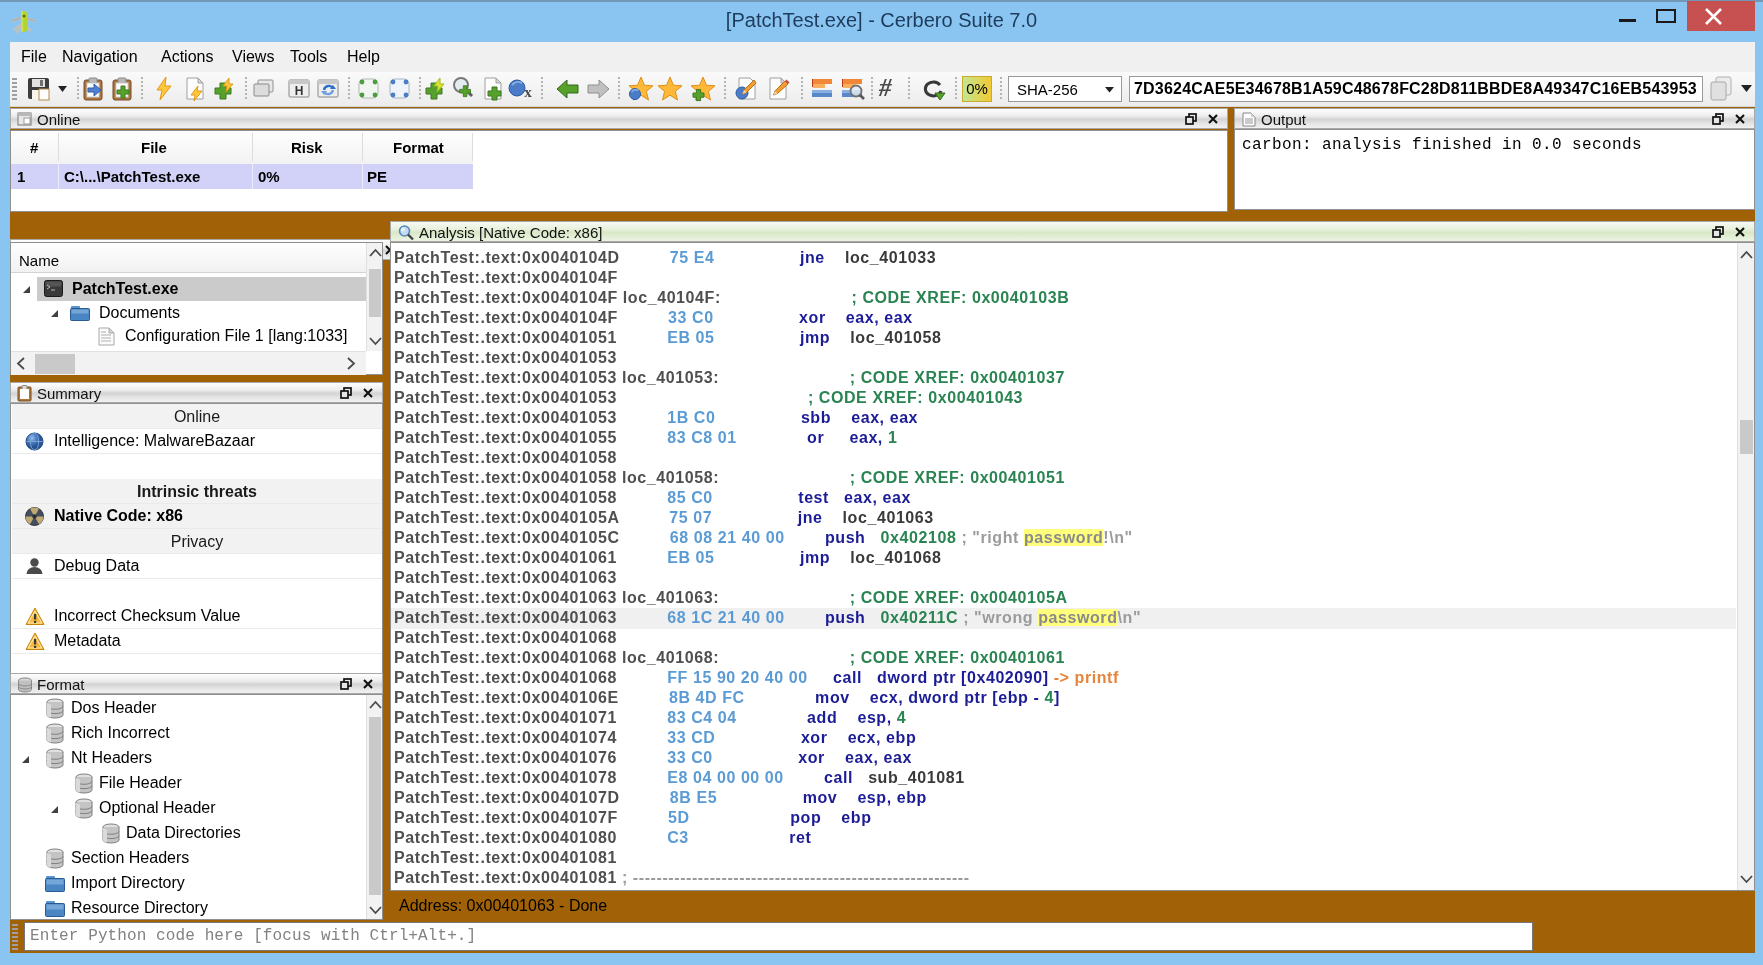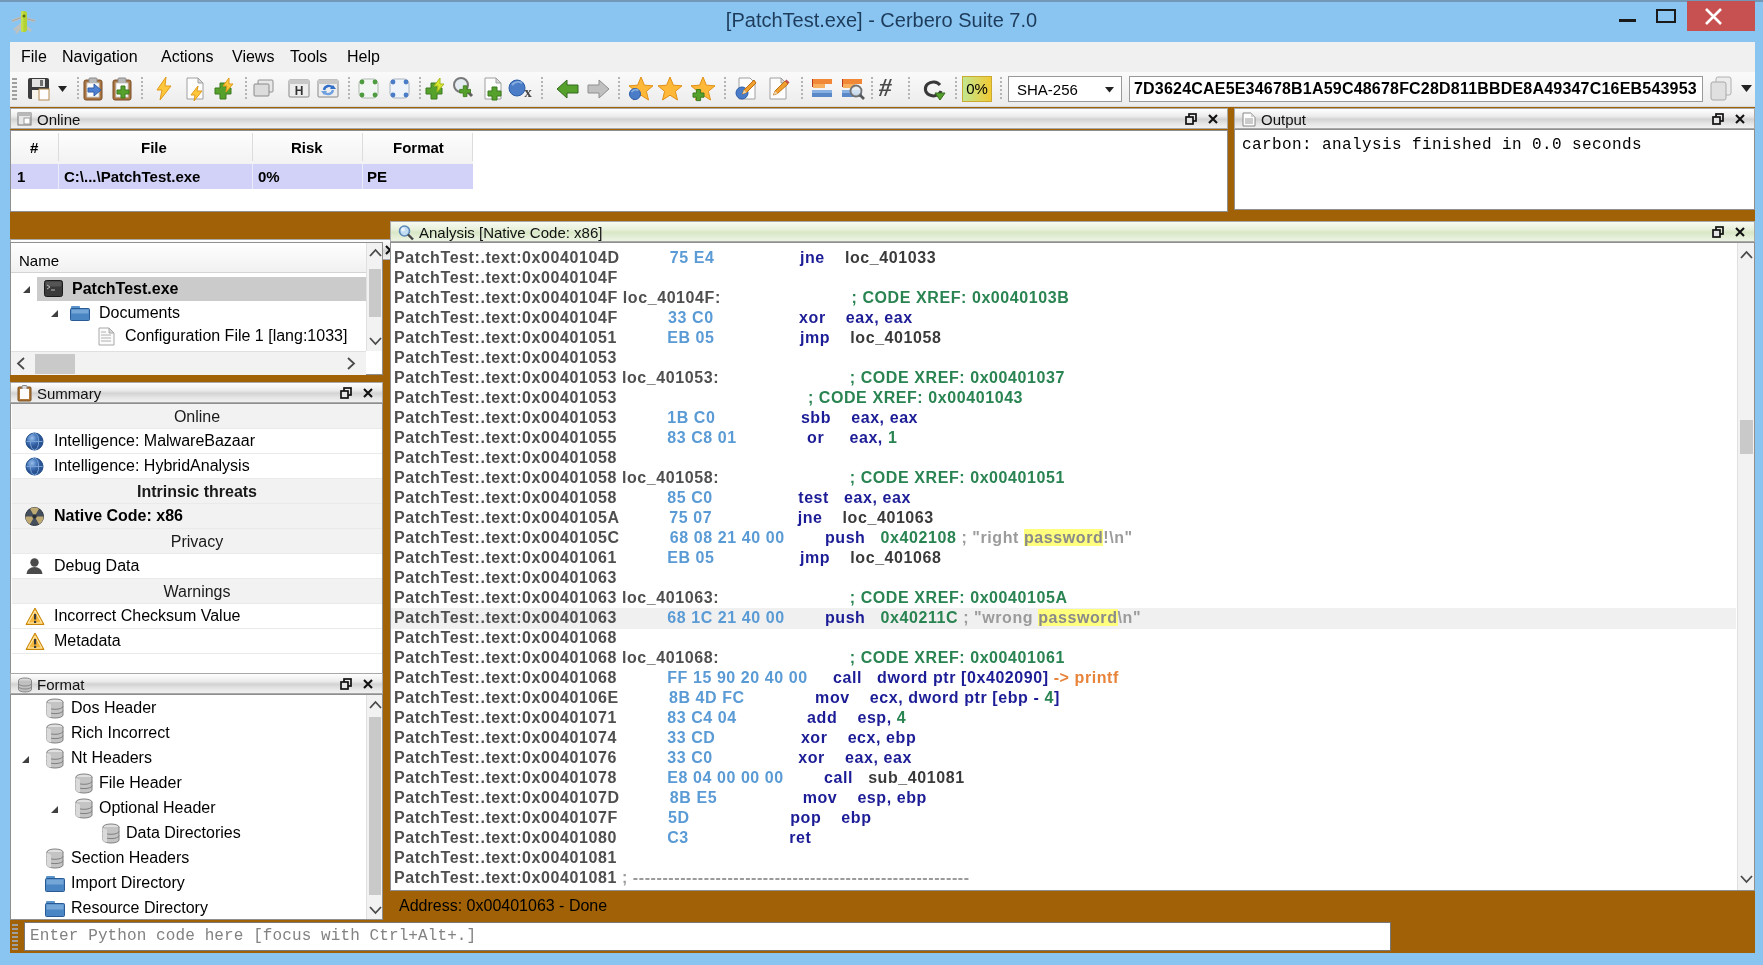--- a/index.html
+++ b/index.html
@@ -397,56 +397,39 @@
               <stop offset="1" stop-color="#2a5494"></stop>
             </radialGradient>
           </defs>
           <circle cx="9.5" cy="9.5" r="8.5" fill="url(#gg)"></circle>
           <circle cx="9.5" cy="9.5" r="8.5" fill="none" stroke="#1d4a88"></circle>
           <ellipse cx="9.5" cy="9.5" rx="4.2" ry="8.5" fill="none" stroke="#7aa2d4"></ellipse>
           <line x1="1.5" y1="9.5" x2="17.5" y2="9.5" stroke="#7aa2d4"></line>
         </svg>
         <span class="stx">Intelligence: MalwareBazaar</span>
       </div>
-  <div class="srow" style="top:50px">
-        <svg class="sic" width="19" height="19">
-          <defs>
-            <radialGradient id="gg" cx="0.35" cy="0.3">
-              <stop offset="0" stop-color="#9cc2ec"></stop>
-              <stop offset="0.55" stop-color="#4a7cc0"></stop>
-              <stop offset="1" stop-color="#2a5494"></stop>
-            </radialGradient>
-          </defs>
-          <circle cx="9.5" cy="9.5" r="8.5" fill="url(#gg)"></circle>
-          <circle cx="9.5" cy="9.5" r="8.5" fill="none" stroke="#1d4a88"></circle>
-          <ellipse cx="9.5" cy="9.5" rx="4.2" ry="8.5" fill="none" stroke="#7aa2d4"></ellipse>
-          <line x1="1.5" y1="9.5" x2="17.5" y2="9.5" stroke="#7aa2d4"></line>
-        </svg>
-        <span class="stx">Intelligence: HybridAnalysis</span>
-      </div>
   <div class="srow shdr" style="top:75px"><span style="line-height:25px;font-weight:bold">Intrinsic threats</span></div>
   <div class="srow" style="top:100px;background:#f2f2f2">
         <svg class="sic" width="19" height="19">
           <circle cx="9.5" cy="9.5" r="9" fill="#454e5c" stroke="#2c333e"></circle>
           <path d="M9.5 9.5 L5 1.7 A9 9 0 0 1 14 1.7 z" fill="#c0aa74"></path>
           <path d="M9.5 9.5 L5 1.7 A9 9 0 0 1 14 1.7 z" fill="#c0aa74" transform="rotate(120 9.5 9.5)"></path>
           <path d="M9.5 9.5 L5 1.7 A9 9 0 0 1 14 1.7 z" fill="#c0aa74" transform="rotate(240 9.5 9.5)"></path>
           <circle cx="9.5" cy="9.5" r="2.2" fill="#2a3038"></circle>
         </svg>
         <span class="stx" style="font-weight:bold">Native Code: x86</span>
       </div>
   <div class="srow" style="top:150px">
         <svg class="sic" width="19" height="19">
           <circle cx="9.5" cy="5.5" r="4.2" fill="#4a4a4a"></circle>
           <path d="M1.5 17 a8 7 0 0 1 16 0 z" fill="#4a4a4a"></path>
         </svg>
         <span class="stx">Debug Data</span>
       </div>
   <div class="srow shdr" style="top:125px"><span style="line-height:25px">Privacy</span></div>
-  <div class="srow shdr" style="top:175px"><span style="line-height:25px">Warnings</span></div>
   <div class="srow" style="top:200px">
         <svg class="sic" width="20" height="19">
           <polygon points="10,1 19,17.5 1,17.5" fill="#f6b73c" stroke="#c8860a"></polygon>
           <polygon points="10,4 16.8,16 3.2,16" fill="none" stroke="#fceebc"></polygon>
           <rect x="9" y="7" width="2.2" height="5.5" fill="#3a3a3a"></rect>
           <rect x="9" y="13.8" width="2.2" height="2.2" fill="#3a3a3a"></rect>
         </svg>
         <span class="stx">Incorrect Checksum Value</span>
       </div>
   <div class="srow" style="top:225px">
@@ -609,16 +592,16 @@
         </svg>
    <div class="thumb" style="left:2px;top:177px;width:13px;height:34px"></div>
    <svg class="abs" style="left:1px;top:630px" width="14" height="12">
           <path class="chev" d="M2 3 L7.5 9 L13 3"></path>
         </svg>
   </div>
  </div>
  <div class="abs" style="left:389px;top:855px;font-size:16px">Address: 0x00401063 - Done</div>
 
  <div class="abs" style="left:2px;top:882px;width:6px;height:26px;background-image:repeating-linear-gradient(#9f9f9f 0 2px,transparent 2px 4px)"></div>
- <div class="abs" style="left:14px;top:880px;width:1367px;height:29px;background:#fff;border:1px solid #777">
+ <div class="abs" style="left:14px;top:880px;width:1509px;height:29px;background:#fff;border:1px solid #777">
       <span class="mono" style="position:absolute;left:5px;top:4px;font-size:16px;letter-spacing:0.1px;color:#828282">Enter Python code here [focus with Ctrl+Alt+.]</span>
     </div>
 </div>
 
 </body></html>

